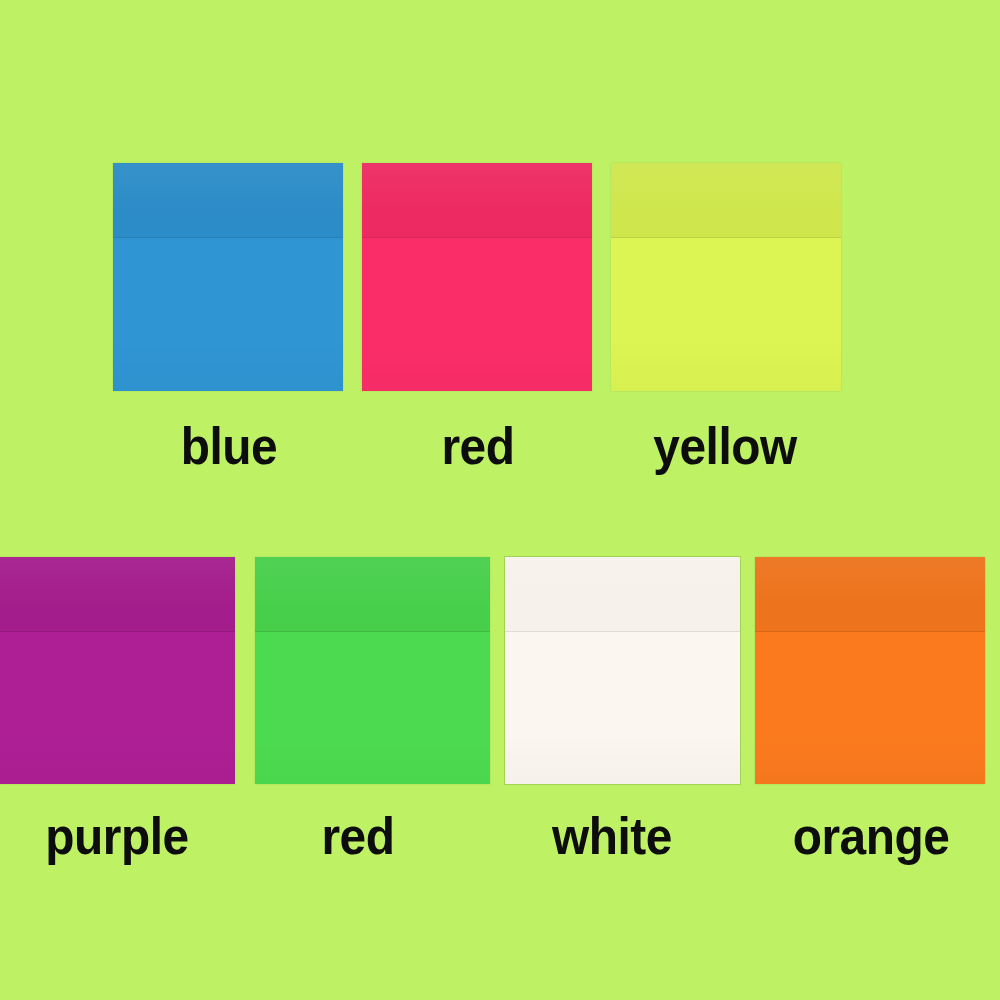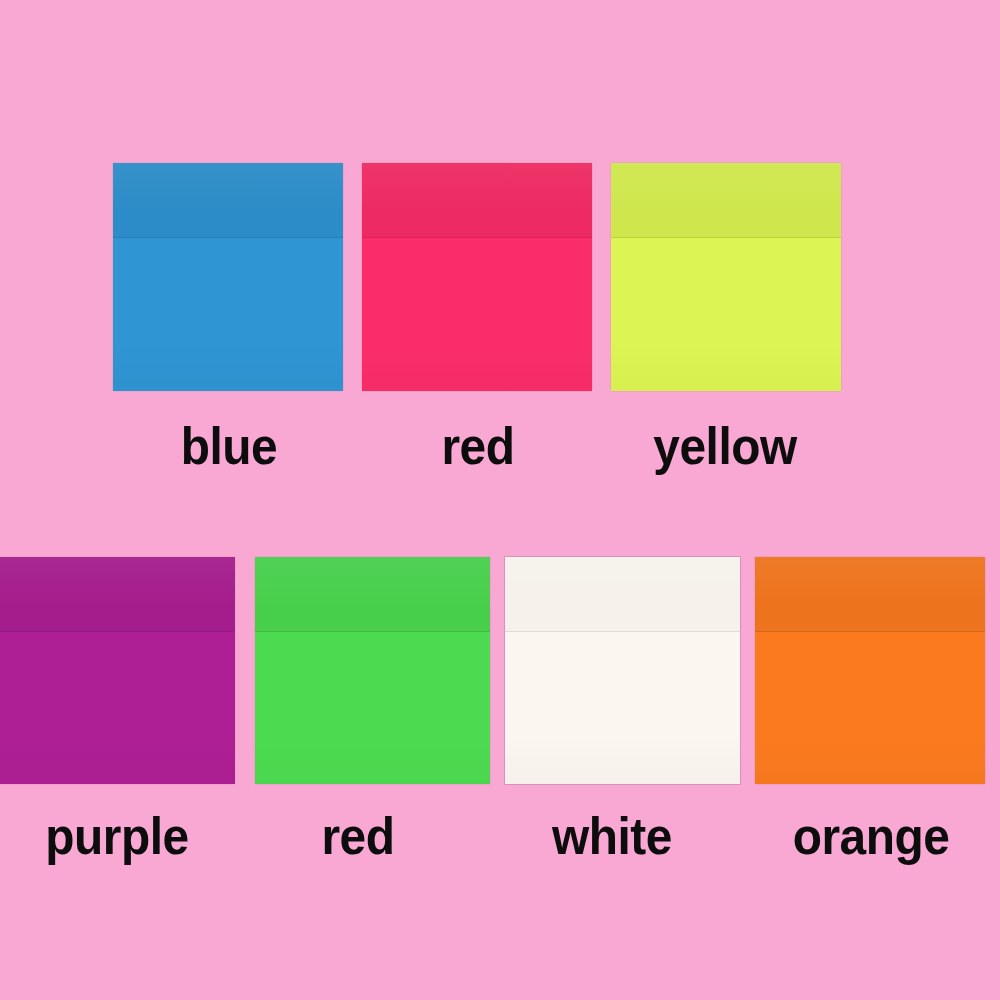--- a/index.html
+++ b/index.html
@@ -81,21 +81,21 @@
     white-space: nowrap;
     text-align: center;
     transform: scaleX(0.92);
     transform-origin: center center;
     user-select: none;
   }
 </style>
 </head>
 <body>
 
-<div id="board" style="background: #f9a8d4;">
+<div id="board" style="background: #bef264;">
     <div class="swatch" title="blue" style="left: 113px; top: 163px; width: 230px; height: 228px; background: rgb(47, 149, 211);">
       <div class="band"></div>
       <div class="sheen"></div>
     </div>
     <div class="caption" style="color: rgb(13, 13, 13); top: 418px; left: 29px; width: 400px;">blue</div>
     <div class="swatch" title="red" style="left: 362px; top: 163px; width: 230px; height: 228px; background: rgb(251, 45, 104);">
       <div class="band"></div>
       <div class="sheen"></div>
     </div>
     <div class="caption" style="color: rgb(13, 13, 13); top: 418px; left: 278px; width: 400px;">red</div>

